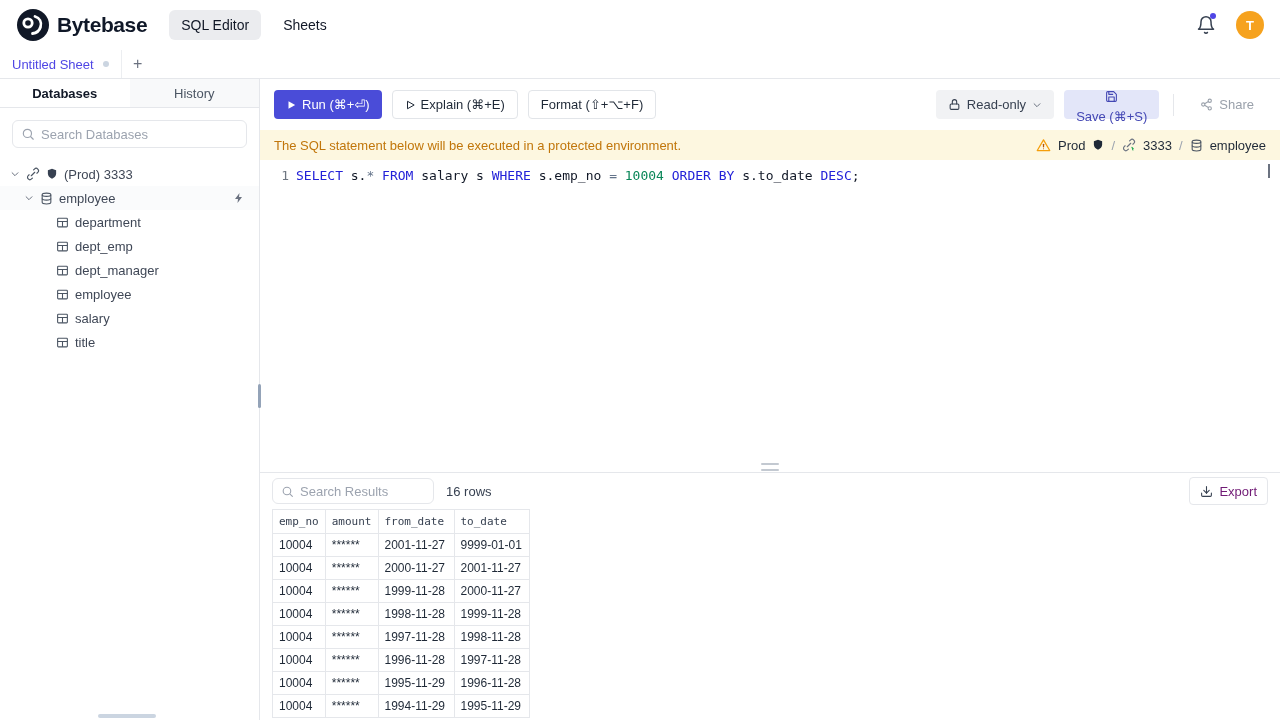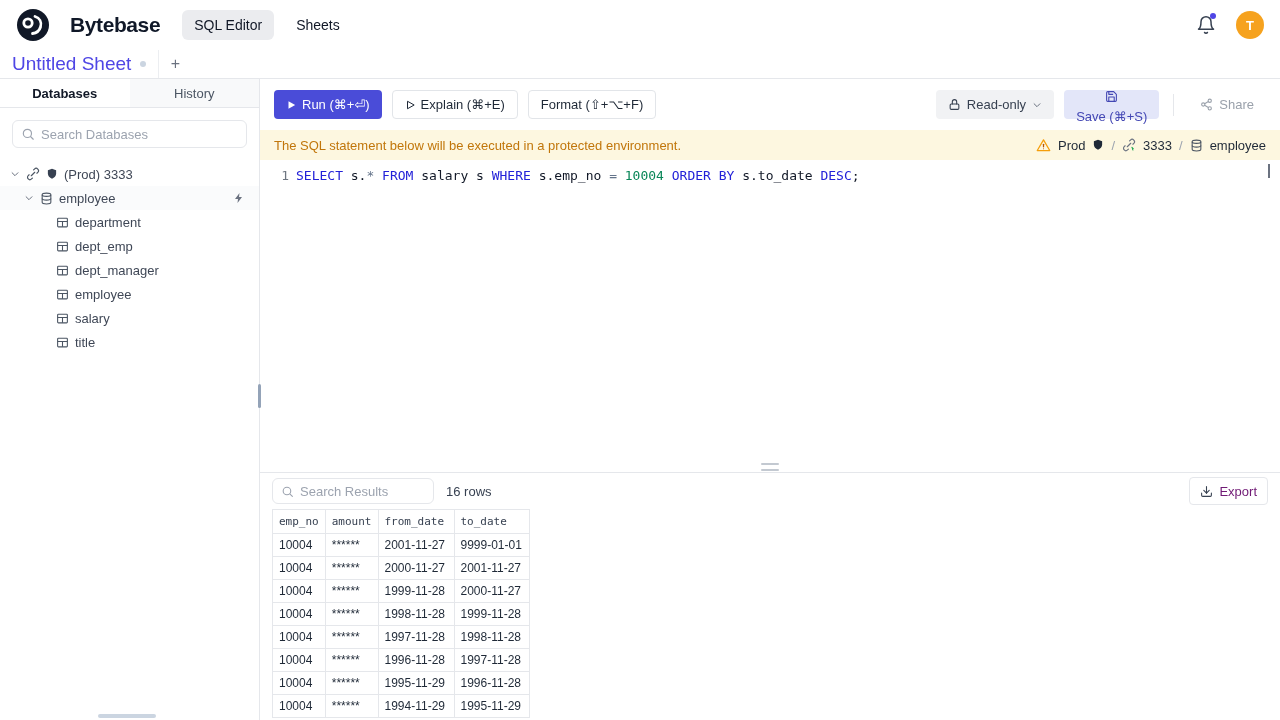--- a/index.html
+++ b/index.html
@@ -1,34 +1,34 @@
 <!DOCTYPE html>
 <html><head>
 <meta charset="utf-8">
 <style>
   * { box-sizing: border-box; margin: 0; padding: 0; }
   html,body { width:1280px; height:720px; overflow:hidden; background:#fff;
     font-family:"Liberation Sans", sans-serif; color:#111827; }
 
   
   .app-header { height:50px; display:flex; align-items:center; padding:0 16px; background:#fff; }
-  .logo-wrap { display:flex; align-items:center; gap:20px; }
+  .logo-wrap { display:flex; align-items:center; gap:7px; }
   .brand { font-size:21px; font-weight:800; letter-spacing:-0.4px; color:#101828; }
   .top-nav { display:flex; gap:10px; margin-left:22px; }
   .nav-item { font-size:14px; color:#111827; padding:7px 12px; border-radius:6px; cursor:pointer; }
   .nav-item.active { background:#ebecef; }
   .header-right { margin-left:auto; display:flex; align-items:center; gap:20px; }
   .bell-wrap { position:relative; width:20px; height:20px; cursor:pointer; }
   .bell-badge { position:absolute; top:-2px; right:0; width:6px; height:6px; border-radius:50%; background:#4f46e5; }
   .avatar { width:28px; height:28px; border-radius:50%; background:#f6a21e; color:#fff;
     font-size:13px; font-weight:700; display:flex; align-items:center; justify-content:center; cursor:pointer; }
 
   
   .sheet-tabbar { height:29px; border-bottom:1px solid #e5e7eb; display:flex; align-items:stretch; background:#fff; }
-  .sheet-tab { display:flex; align-items:center; gap:9px; padding:0 12px; font-size:19px;
+  .sheet-tab { display:flex; align-items:center; gap:9px; padding:0 12px; font-size:13px;
     color:#4f46e5; border-right:1px solid #eceef1; cursor:pointer; background:#fff; }
   .dirty-dot { width:6px; height:6px; border-radius:50%; background:#cbd5e1; }
   .add-tab { width:32px; display:flex; align-items:center; justify-content:center; color:#6b7280;
     font-size:16px; cursor:pointer; }
 
   
   .content { display:flex; height:641px; }
   .sidebar { width:260px; border-right:1px solid #e5e7eb; display:flex; flex-direction:column; position:relative; background:#fff; }
   .main { flex:1; min-width:0; display:flex; flex-direction:column; position:relative; }
 

